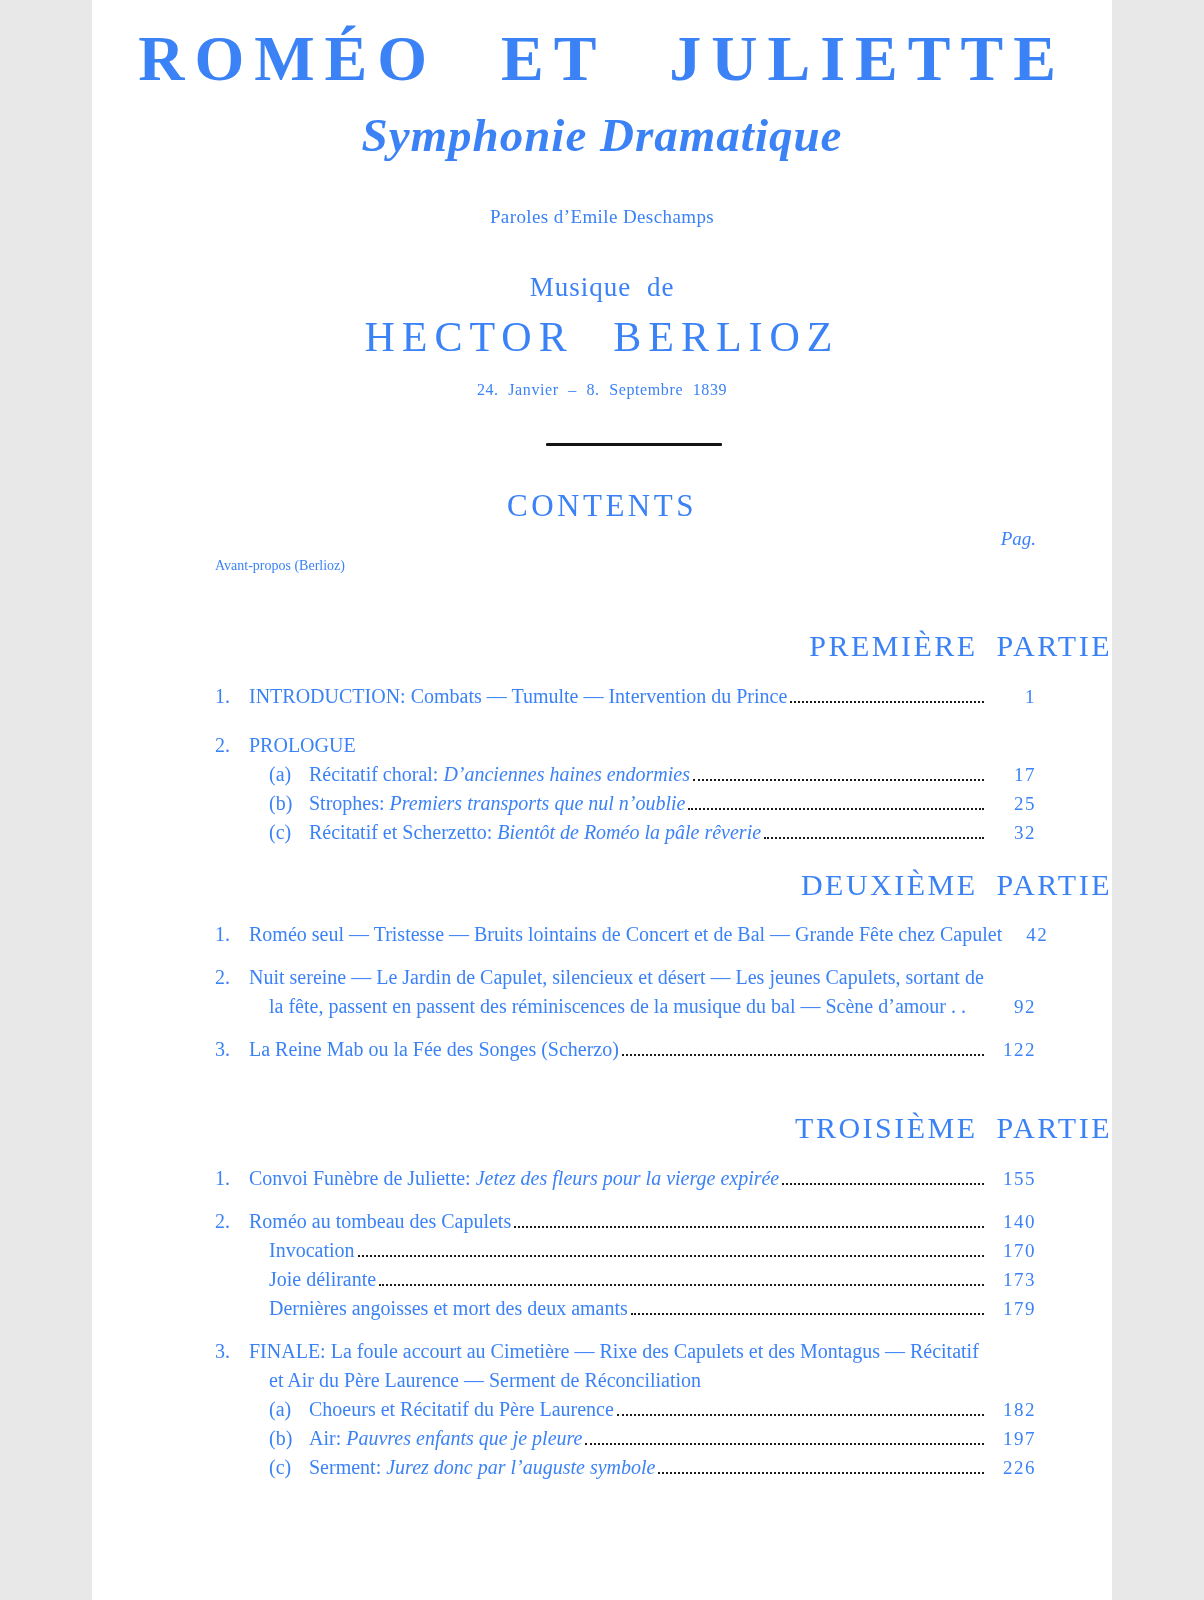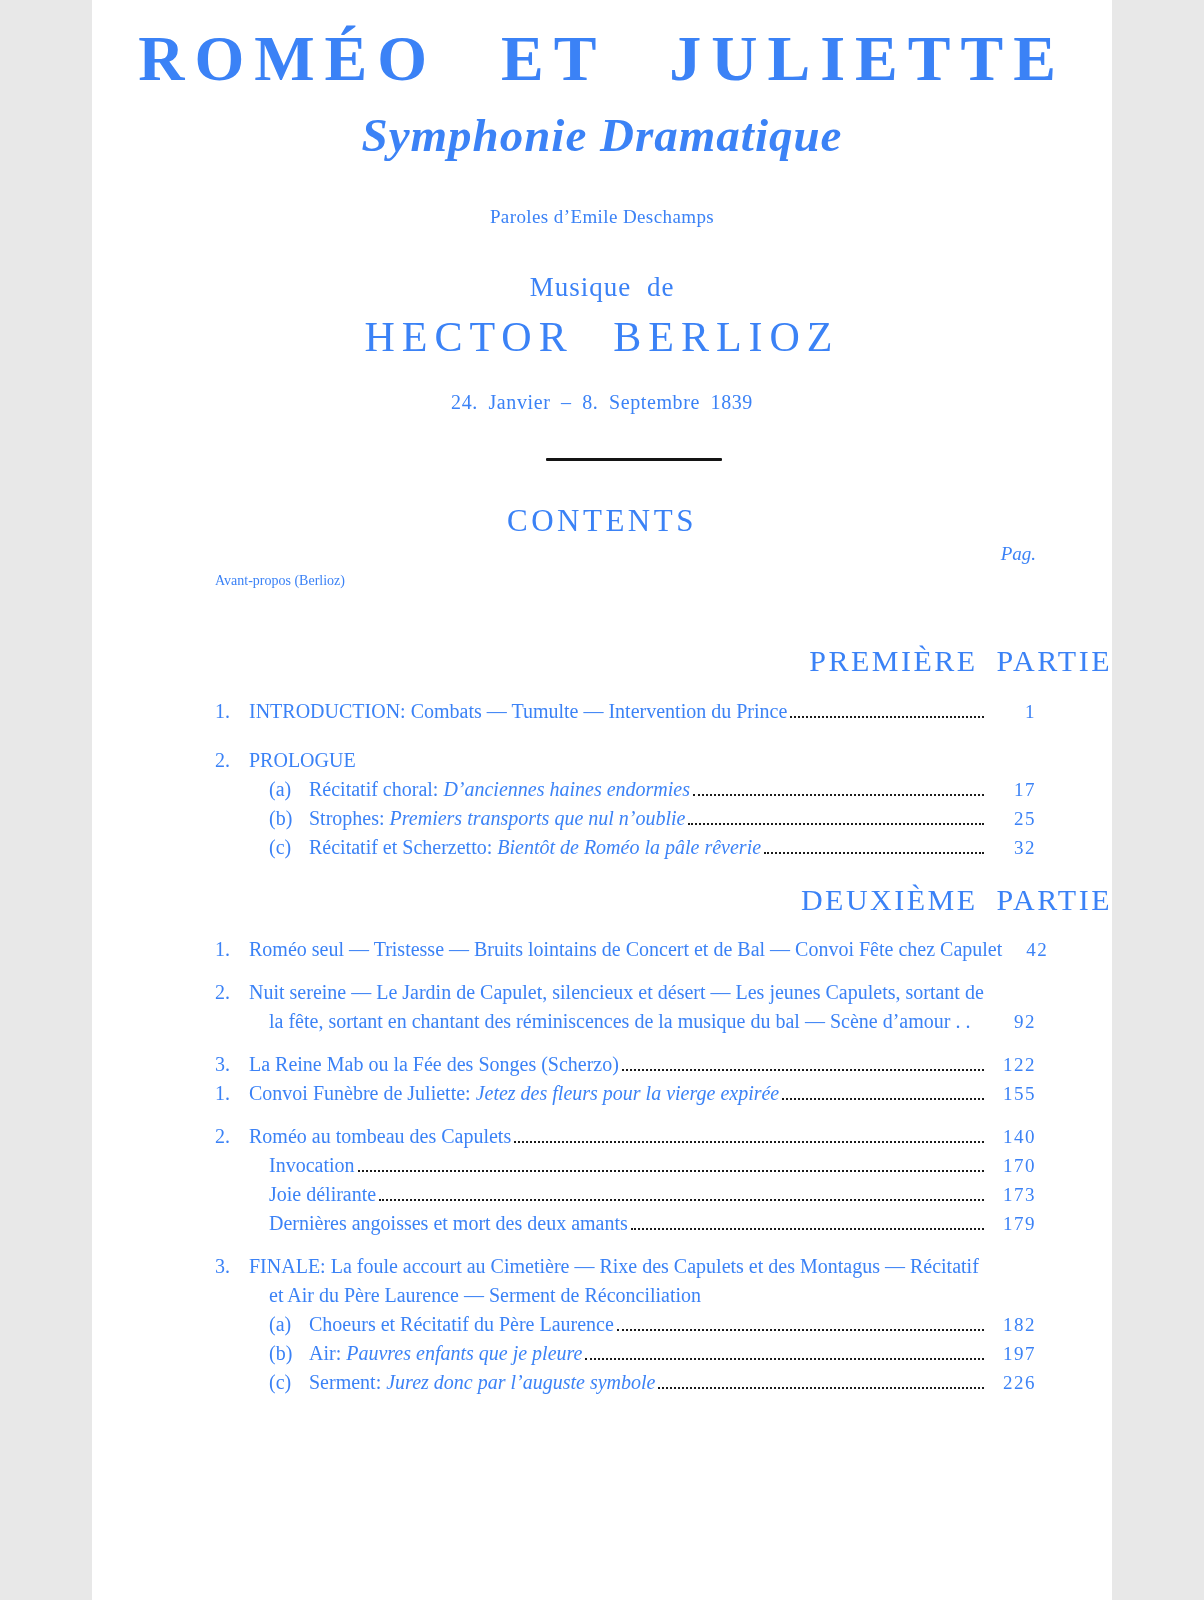--- a/index.html
+++ b/index.html
@@ -41,22 +41,22 @@
     word-spacing: 8px;
     letter-spacing: 1px;
   }
   .composer {
     font-size: 42px;
     margin-top: 10px;
     letter-spacing: 7px;
     word-spacing: 22px;
   }
   .dates {
-    font-size: 20px;
-    margin-top: 30px;
+    font-size: 16px;
+    margin-top: 20px;
     letter-spacing: 0.6px;
     word-spacing: 5px;
     text-align: center;
   }
   .rule {
     width: 176px;
     height: 3px;
     background: #141414;
     margin: 44px auto 0 auto;
     transform: translateX(32px);
@@ -174,42 +174,43 @@
       <span class="marker">(c)</span>
       <span class="lbl"><span>Récitatif et Scherzetto: </span><span class="it">Bientôt de Roméo la pâle rêverie</span></span>
       <span class="dots"></span>
       <span class="pg">32</span>
     </div>
 
     <div class="part-heading ph2">DEUXIÈME PARTIE</div>
 
     <div class="row main first">
       <span class="num">1.</span>
-      <span class="lbl">Roméo seul — Tristesse — Bruits lointains de Concert et de Bal — Convoi Fête chez Capulet</span>
+      <span class="lbl">Roméo seul — Tristesse — Bruits lointains de Concert et de Bal — Grande Fête chez Capulet</span>
       <span class="fill"></span>
       <span class="pg">42</span>
     </div>
 
     <div class="row main">
       <span class="num">2.</span>
       <span class="lbl">Nuit sereine — Le Jardin de Capulet, silencieux et désert — Les jeunes Capulets, sortant de</span>
     </div>
     <div class="row indent">
-      <span class="lbl">la fête, sortant en chantant des réminiscences de la musique du bal — Scène d’amour . .</span>
+      <span class="lbl">la fête, passent en passent des réminiscences de la musique du bal — Scène d’amour . .</span>
       <span class="fill"></span>
       <span class="pg">92</span>
     </div>
 
     <div class="row main">
       <span class="num">3.</span>
       <span class="lbl">La Reine Mab ou la Fée des Songes (Scherzo)</span>
       <span class="dots"></span>
       <span class="pg">122</span>
     </div>
 
+    <div class="part-heading ph3">TROISIÈME PARTIE</div>
 
     <div class="row main first">
       <span class="num">1.</span>
       <span class="lbl"><span>Convoi Funèbre de Juliette: </span><span class="it">Jetez des fleurs pour la vierge expirée</span></span>
       <span class="dots"></span>
       <span class="pg">155</span>
     </div>
 
     <div class="row main">
       <span class="num">2.</span>

